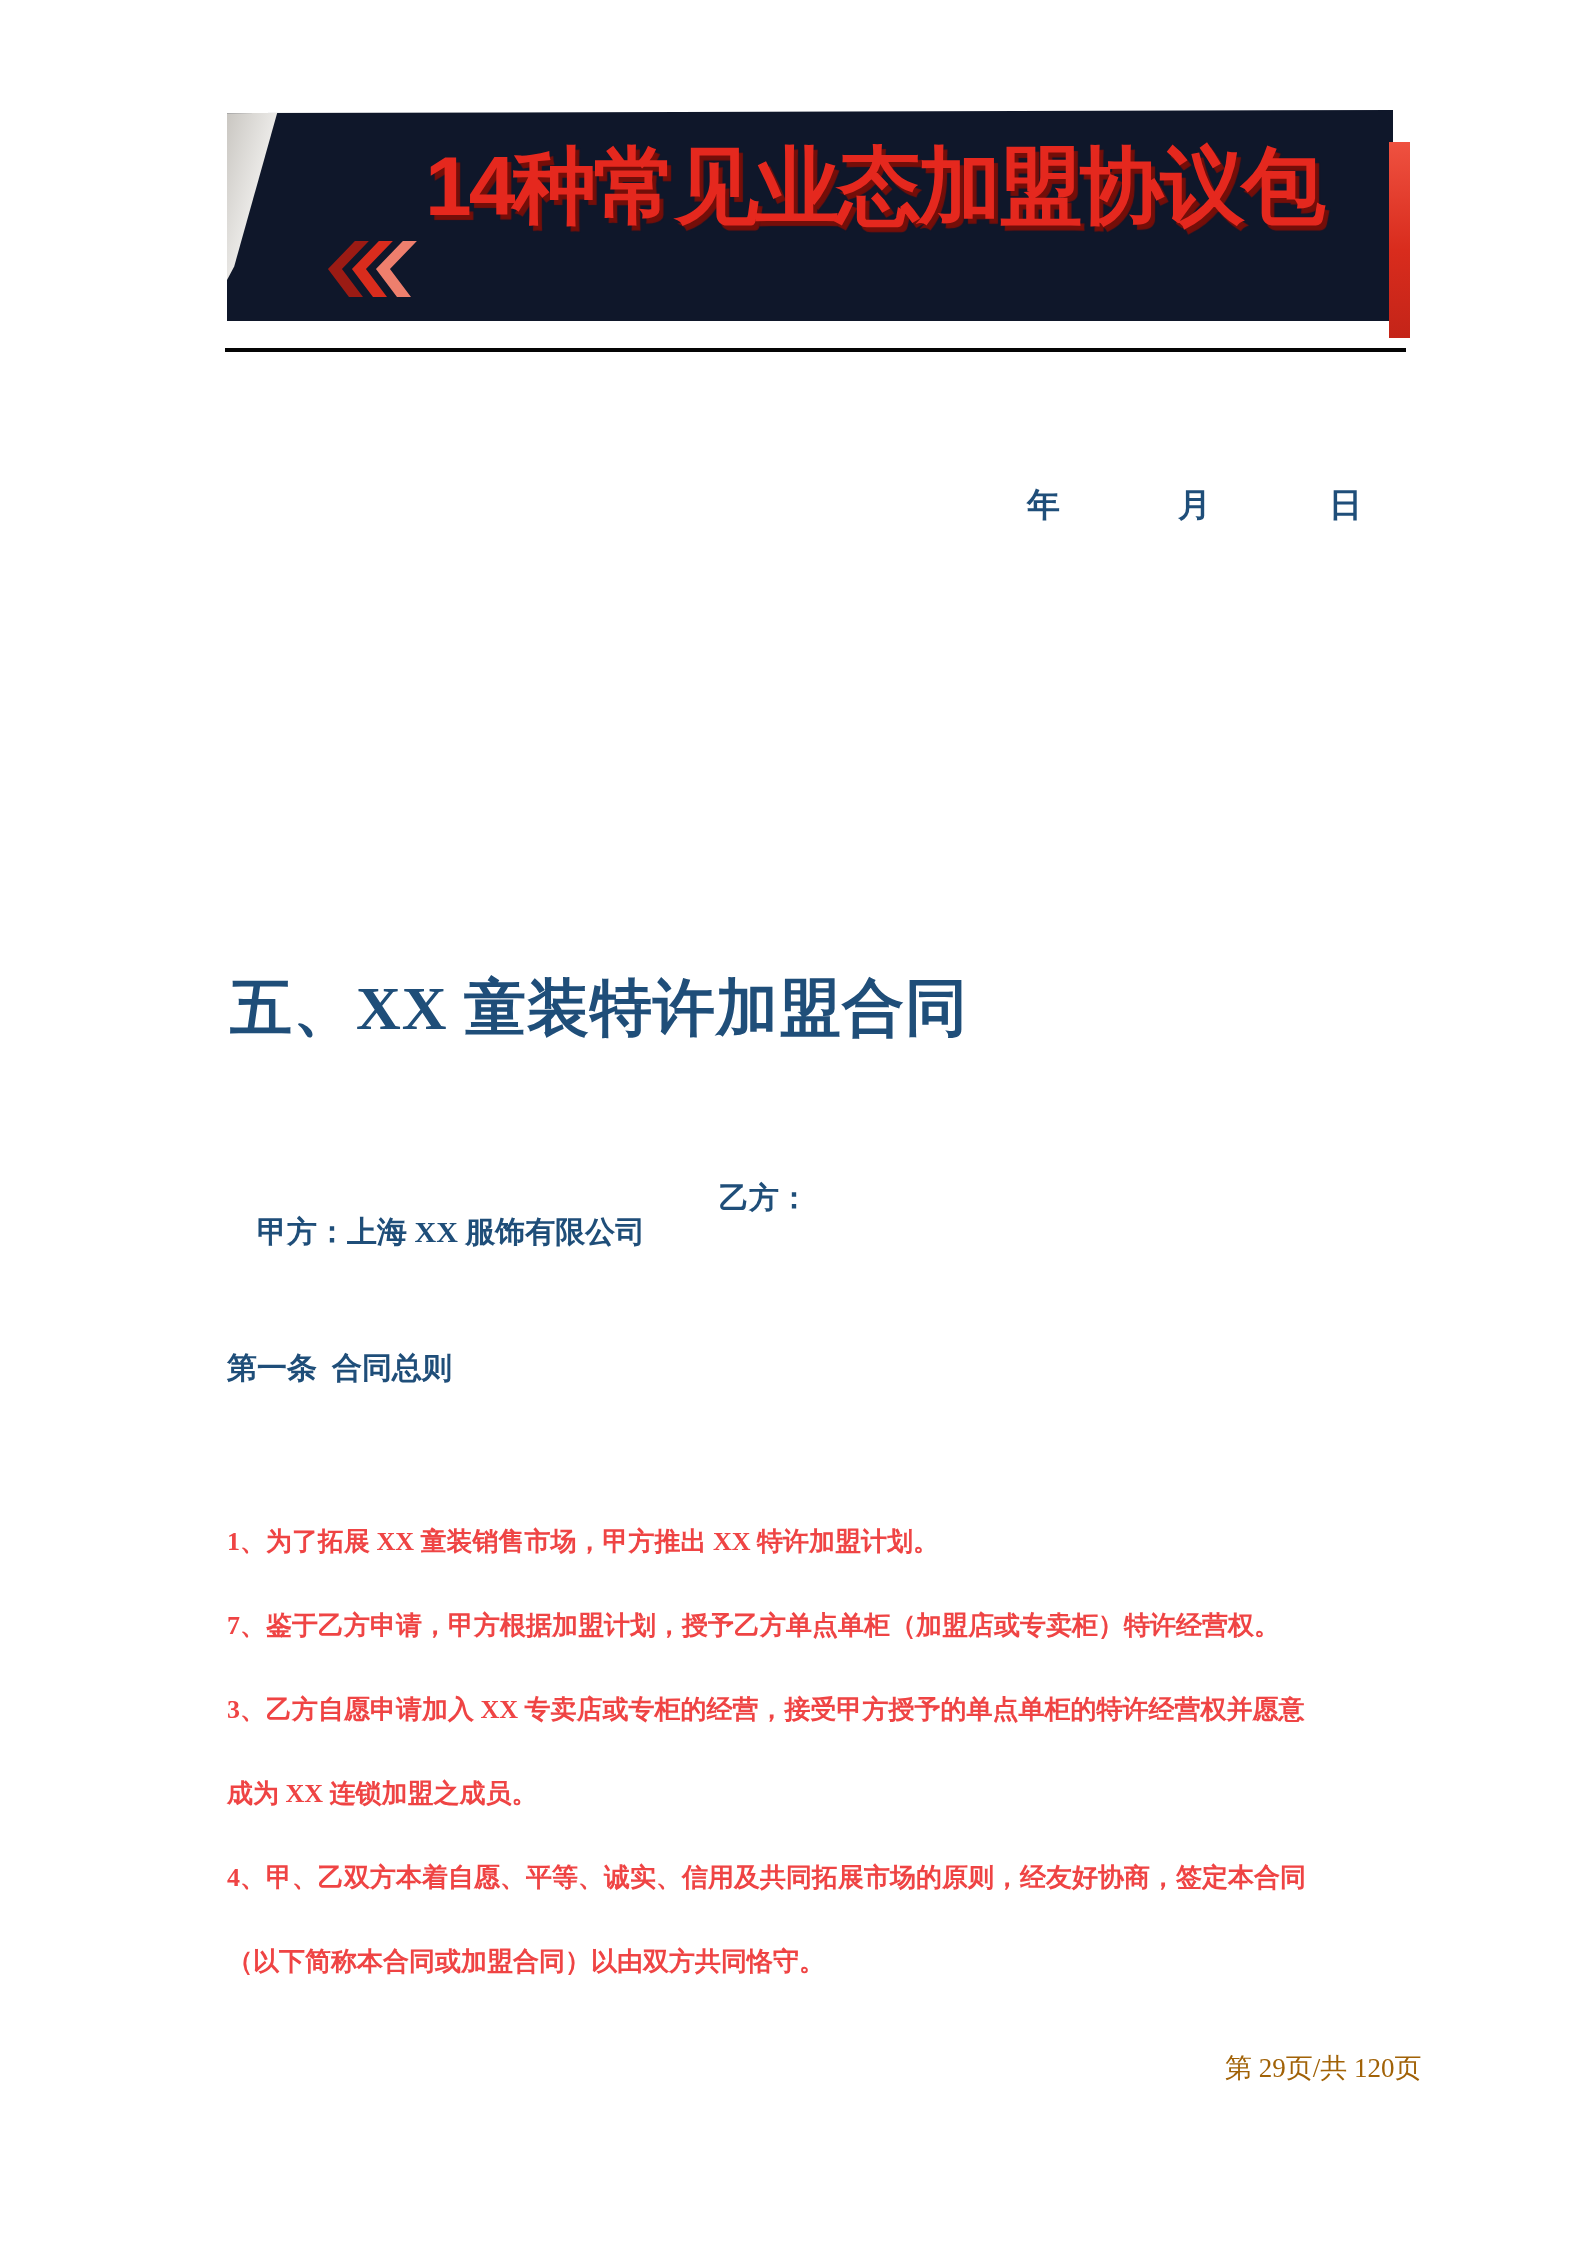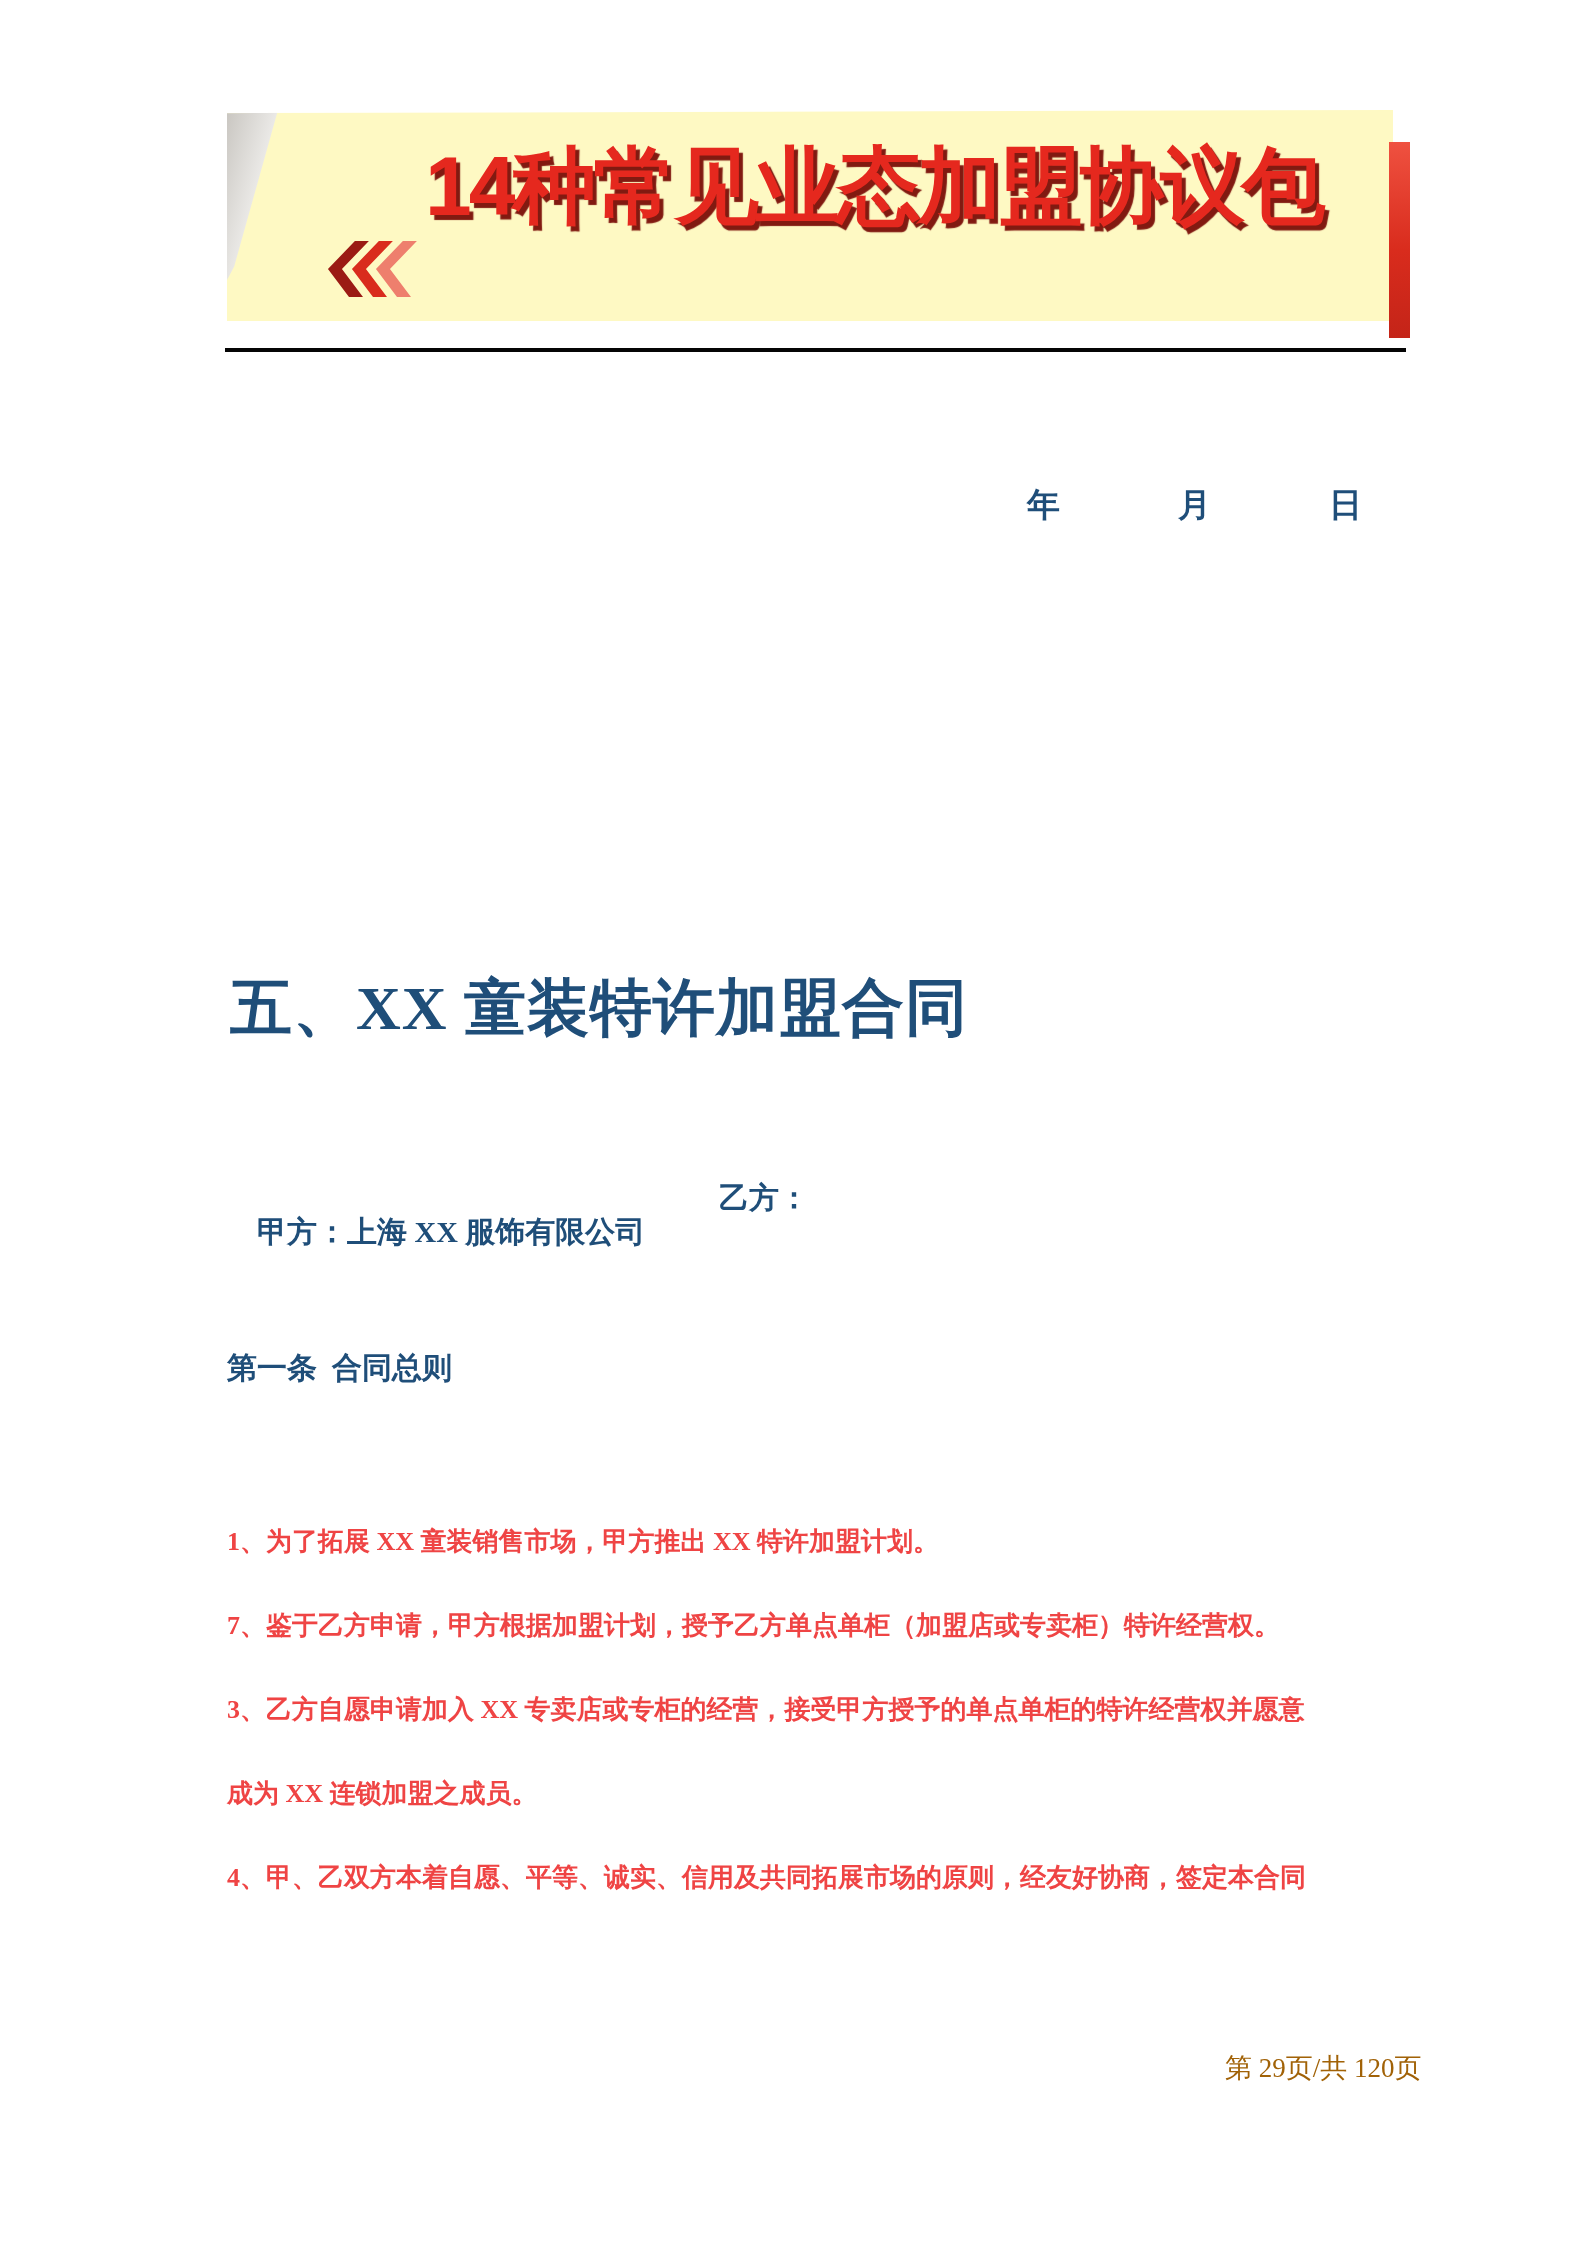--- a/index.html
+++ b/index.html
@@ -9,21 +9,21 @@
     height:2245px;
     background:#ffffff;
     overflow:hidden;
     font-family:"Liberation Serif","DejaVu Serif",serif;
   }
   
   .banner{
     position:absolute;
     left:227px; top:110px;
     width:1166px; height:211px;
-    background:#fef9c3;
+    background:#0f172a;
     clip-path:polygon(0 1.5%, 100% 0, 100% 100%, 0 100%);
   }
   .curl{
     position:absolute; left:0; top:0;
     width:60px; height:170px;
     background:linear-gradient(105deg,#c9c6c1 0%,#f3f2f0 60%,#ffffff 100%);
     clip-path:polygon(0 0, 85% 0, 12% 92%, 0 100%);
   }
   .banner-title{
     position:absolute;
@@ -153,17 +153,18 @@
   </div>
 
   <div class="section-heading">第一条  合同总则</div>
 
   <div class="body-block">
     <div class="body-line">1、为了拓展 XX 童装销售市场，甲方推出 XX 特许加盟计划。</div>
     <div class="body-line">7、鉴于乙方申请，甲方根据加盟计划，授予乙方单点单柜（加盟店或专卖柜）特许经营权。</div>
     <div class="body-line">3、乙方自愿申请加入 XX 专卖店或专柜的经营，接受甲方授予的单点单柜的特许经营权并愿意</div>
     <div class="body-line">成为 XX 连锁加盟之成员。</div>
     <div class="body-line">4、甲、乙双方本着自愿、平等、诚实、信用及共同拓展市场的原则，经友好协商，签定本合同</div>
+    <div class="body-line">（以下简称本合同或加盟合同）以由双方共同恪守。</div>
   </div>
 
   <div class="footer">第 29页/共 120页</div>
 
 </div>
 
 </body></html>

